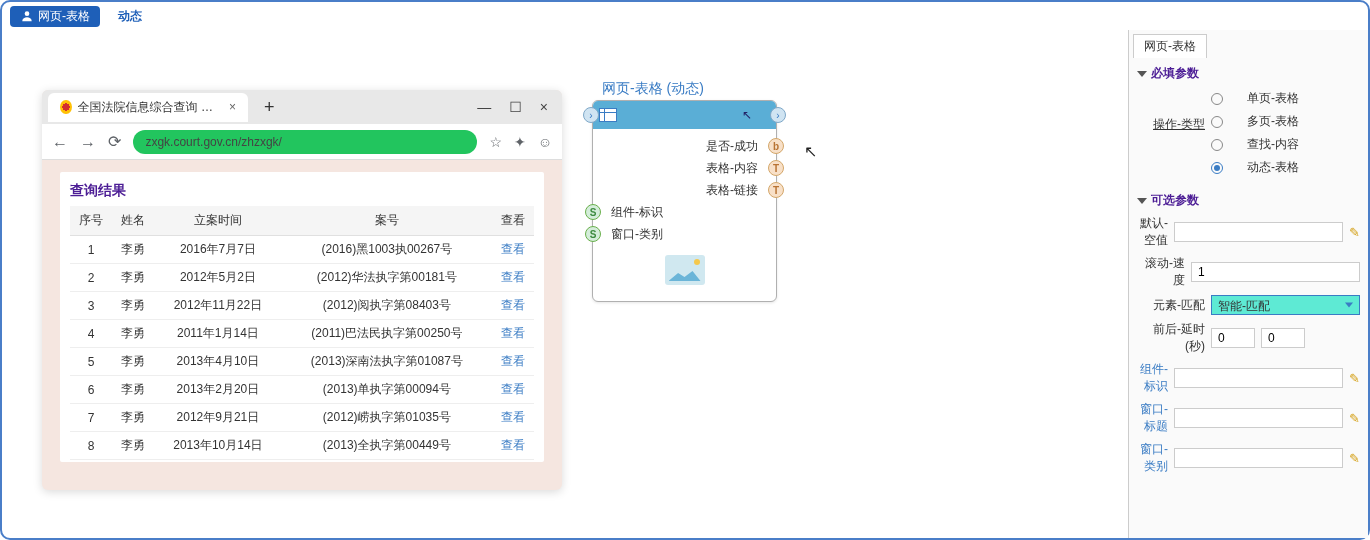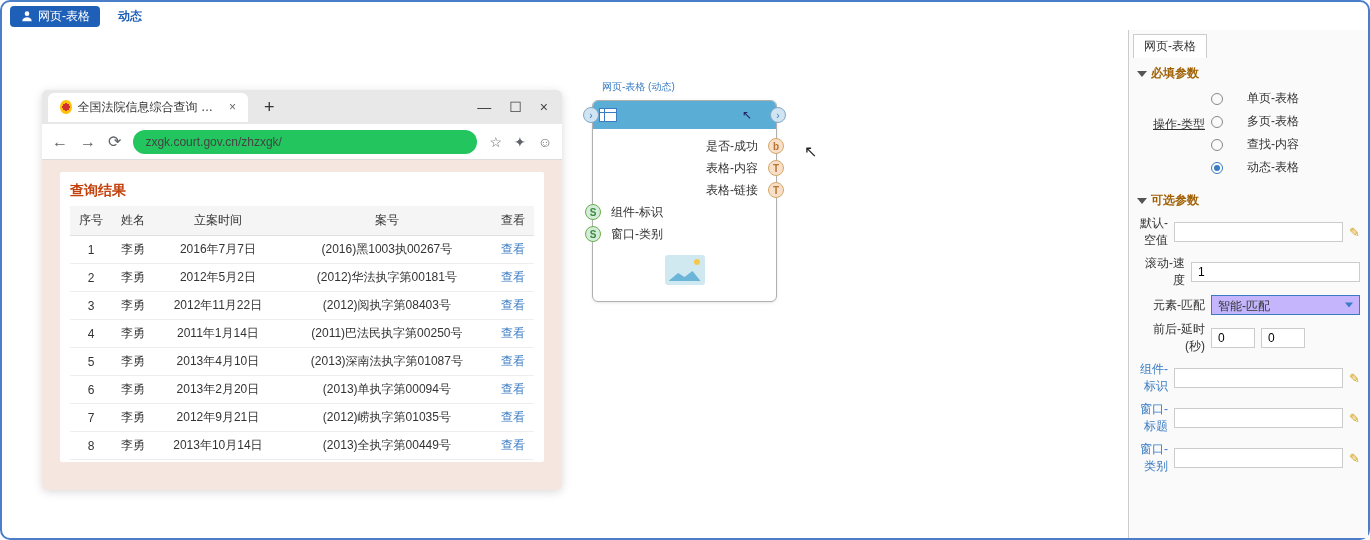--- a/index.html
+++ b/index.html
@@ -24,28 +24,28 @@
     .tab-plus { margin-left: 16px; color: #333; font-size: 18px; cursor: pointer; }
     .win-controls { margin-left: auto; display: flex; gap: 18px; color: #444; font-size: 14px; padding-right: 8px; }
     .win-controls span { cursor: pointer; }
     
     .browser-toolbar { display: flex; align-items: center; height: 36px; background: #fff; padding: 0 10px; gap: 12px; border-bottom: 1px solid #ddd; }
     .nav-btn { color: #5f6368; font-size: 16px; cursor: pointer; }
     .url-bar { flex: 1; background: #22c55e; border-radius: 14px; padding: 5px 12px; font-size: 12px; color: #444; }
     .tool-icon { color: #5f6368; font-size: 14px; cursor: pointer; }
     
     .page-content { background: #fff; margin: 12px 18px; padding: 10px; border-radius: 2px; height: 290px; overflow: hidden; }
-    .page-title { color: #c2410c; font-size: 14px; font-weight: bold; margin-bottom: 6px; font-family: Liberation Mono, monospace; }
+    .page-title { color: #4c1d95; font-size: 14px; font-weight: bold; margin-bottom: 6px; font-family: Liberation Mono, monospace; }
     .data-table { width: 100%; border-collapse: collapse; font-size: 12px; }
     .data-table th { background: #f5f5f5; padding: 6px 4px; text-align: center; font-weight: normal; color: #333; border-bottom: 1px solid #e0e0e0; }
     .data-table td { padding: 5px 4px; text-align: center; border-bottom: 1px solid #eee; color: #333; }
     .data-table td.view-link { color: #3a7cc4; cursor: pointer; }
     
     
-    .node-title { position: absolute; left: 600px; top: 50px; color: #3a7cc4; font-size: 10px; }
+    .node-title { position: absolute; left: 600px; top: 50px; color: #3a7cc4; font-size: 14px; }
     .node-box { position: absolute; left: 590px; top: 70px; width: 185px; background: #fff; border: 1px solid #b0b0b0; border-radius: 6px; box-shadow: 0 1px 3px rgba(0,0,0,0.1); }
     .node-header { background: #5aaed6; height: 28px; border-radius: 5px 5px 0 0; display: flex; align-items: center; padding: 0 6px; position: relative; }
     .node-grid-icon { width: 18px; height: 14px; background: #fff; border: 1px solid #3a7cc4; display: inline-block; position: relative; }
     .node-grid-icon::before { content: ''; position: absolute; top: 3px; left: 0; right: 0; height: 1px; background: #3a7cc4; }
     .node-grid-icon::after { content: ''; position: absolute; left: 4px; top: 0; bottom: 0; width: 1px; background: #3a7cc4; }
     .node-port-left { position: absolute; left: -10px; width: 16px; height: 16px; background: #d0e4f2; border: 1px solid #7fa8c8; border-radius: 50%; display: flex; align-items: center; justify-content: center; font-size: 10px; color: #3a7cc4; }
     .node-port-right { position: absolute; right: -10px; width: 16px; height: 16px; background: #d0e4f2; border: 1px solid #7fa8c8; border-radius: 50%; display: flex; align-items: center; justify-content: center; font-size: 10px; color: #3a7cc4; }
     .node-body { padding: 6px 0; }
     .node-row { display: flex; align-items: center; position: relative; height: 22px; }
     .node-row.right { justify-content: flex-end; padding-right: 18px; }
@@ -59,33 +59,33 @@
     .node-image-area { height: 50px; display: flex; align-items: center; justify-content: center; }
     .img-placeholder { width: 40px; height: 30px; background: #d0e8f0; border-radius: 3px; position: relative; }
     .img-placeholder::before { content: ''; position: absolute; top: 4px; right: 5px; width: 6px; height: 6px; background: #f5c84c; border-radius: 50%; }
     .img-placeholder::after { content: ''; position: absolute; bottom: 4px; left: 4px; right: 4px; height: 10px; background: #6bb5d8; clip-path: polygon(0 100%, 30% 20%, 50% 60%, 75% 0, 100% 100%); }
     
     .cursor-icon { position: absolute; left: 802px; top: 112px; font-size: 16px; color: #222; }
     
     
     .panel-tab { background: #fff; border: 1px solid #ccc; border-bottom: none; padding: 3px 10px; display: inline-block; margin: 4px 0 0 4px; font-size: 12px; }
     .panel-section { padding: 4px 8px; }
-    .section-header { display: flex; align-items: center; gap: 4px; font-weight: bold; padding: 3px 0; color: #a16207; }
+    .section-header { display: flex; align-items: center; gap: 4px; font-weight: bold; padding: 3px 0; color: #4c1d95; }
     .arrow-down { display: inline-block; width: 0; height: 0; border-left: 5px solid transparent; border-right: 5px solid transparent; border-top: 6px solid #555; }
     .param-row { display: flex; align-items: center; padding: 3px 0; gap: 6px; }
     .param-label { width: 68px; text-align: right; color: #333; font-size: 12px; }
     .param-label.link { color: #3a7cc4; cursor: pointer; }
     .radio-group { display: flex; flex-direction: column; gap: 6px; padding: 2px 0; }
     .radio-item { display: flex; align-items: center; gap: 24px; cursor: pointer; }
     .radio-circle { width: 12px; height: 12px; border: 1px solid #888; border-radius: 50%; display: inline-flex; align-items: center; justify-content: center; }
     .radio-circle.checked { border-color: #3a7cc4; }
     .radio-circle.checked::after { content: ''; width: 6px; height: 6px; background: #3a7cc4; border-radius: 50%; }
     .param-input { flex: 1; border: 1px solid #ccc; padding: 2px 6px; font-size: 12px; height: 20px; background: #fff; }
     .param-input.small { width: 44px; flex: none; }
-    .param-select { flex: 1; border: 1px solid #3a7cc4; padding: 2px 6px; font-size: 12px; height: 20px; background: #c4b5fd; position: relative; }
+    .param-select { flex: 1; border: 1px solid #3a7cc4; padding: 2px 6px; font-size: 12px; height: 20px; background: #5eead4; position: relative; }
     .select-arrow { position: absolute; right: 6px; top: 50%; transform: translateY(-50%); width: 0; height: 0; border-left: 4px solid transparent; border-right: 4px solid transparent; border-top: 5px solid #3a7cc4; }
     .edit-icon { width: 16px; height: 16px; display: inline-flex; align-items: center; justify-content: center; color: #d4a017; cursor: pointer; font-size: 13px; }
     
     svg.icon-person { width: 14px; height: 14px; fill: #fff; }
   </style>
 </head>
 <body>
 
 <div class="main-container">
   <div class="header-bar">

